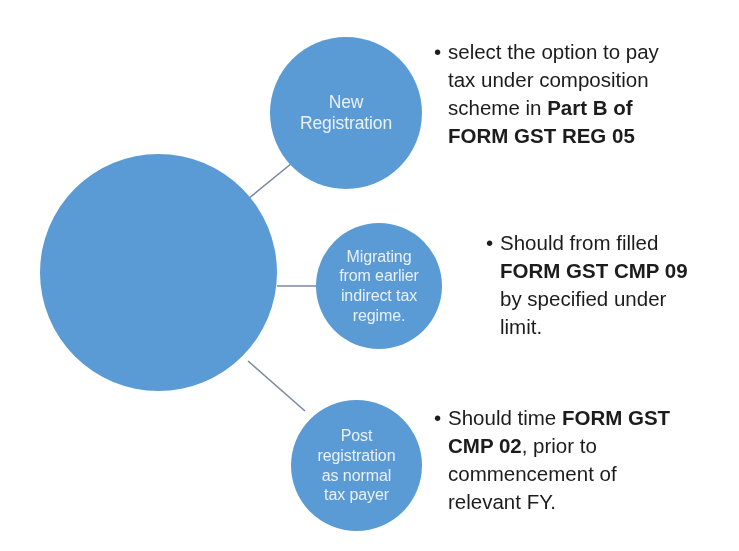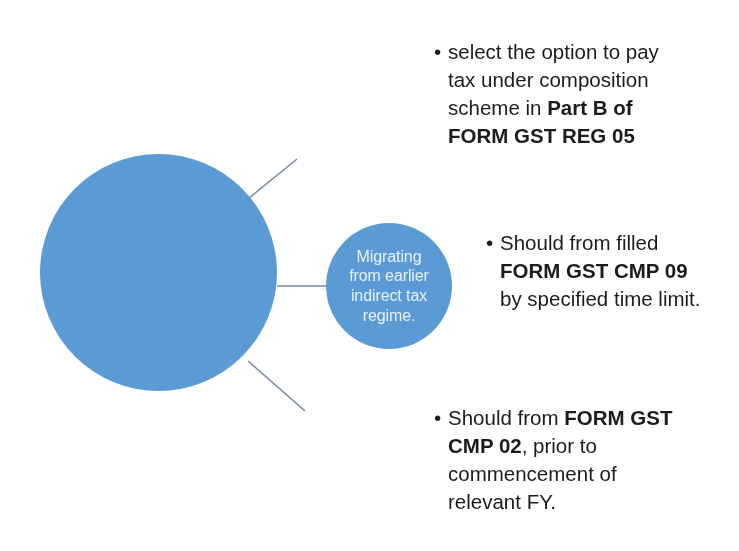--- a/index.html
+++ b/index.html
@@ -52,21 +52,21 @@
     height: 237px;
   }
   #node-new-registration {
     left: 270px;
     top: 37px;
     width: 152px;
     height: 152px;
   }
   #node-new-registration .node-label { font-size: 17.5px; }
   #node-migrating {
-    left: 326px;
+    left: 316px;
     top: 223px;
     width: 126px;
     height: 126px;
     align-items: center;
   }
   #node-migrating .node-label { font-size: 16px; }
   #node-post-registration {
     left: 291px;
     top: 400px;
     width: 131px;
@@ -119,37 +119,47 @@
   <svg id="connector-layer" viewBox="0 0 739 551" width="739" height="551" xmlns="http://www.w3.org/2000/svg">
     <line x1="243" y1="203" x2="297" y2="159" stroke="#7A8A9E" stroke-width="1.6"></line>
     <line x1="277" y1="286" x2="333" y2="286" stroke="#7A8A9E" stroke-width="1.6"></line>
     <line x1="248" y1="361" x2="305" y2="411" stroke="#7A8A9E" stroke-width="1.6"></line>
   </svg>
 
   <div class="node-circle" id="node-root" style="background: rgb(91, 155, 213);">
     <span class="node-label" style="color: rgb(233, 241, 250);"></span>
   </div>
 
+  <div class="node-circle" id="node-new-registration" style="background: rgb(91, 155, 213);">
+    <span class="node-label" style="color: rgb(233, 241, 250);">New
+Registration</span>
+  </div>
 
   <div class="node-circle" id="node-migrating" style="background: rgb(91, 155, 213);">
     <span class="node-label" style="color: rgb(233, 241, 250);">Migrating
 from earlier
 indirect tax
 regime.</span>
   </div>
 
+  <div class="node-circle" id="node-post-registration" style="background: rgb(91, 155, 213);">
+    <span class="node-label" style="color: rgb(233, 241, 250);">Post
+registration
+as normal
+tax payer</span>
+  </div>
 
   <div class="detail-block" id="detail-new-registration" style="color: rgb(28, 28, 28);">
     <span class="detail-bullet" style="color: rgb(28, 28, 28);">•</span>
     <span class="detail-text"><span>select the option to pay tax under composition scheme in </span><b>Part B of FORM GST REG 05</b></span>
   </div>
 
   <div class="detail-block" id="detail-migrating" style="color: rgb(28, 28, 28);">
     <span class="detail-bullet" style="color: rgb(28, 28, 28);">•</span>
-    <span class="detail-text"><span>Should from filled </span><b>FORM GST CMP 09</b><span> by specified time limit.</span></span>
+    <span class="detail-text"><span>Should from filled </span><b>FORM GST CMP 09</b><span> by specified under limit.</span></span>
   </div>
 
   <div class="detail-block" id="detail-post-registration" style="color: rgb(28, 28, 28);">
     <span class="detail-bullet" style="color: rgb(28, 28, 28);">•</span>
-    <span class="detail-text"><span>Should from </span><b>FORM GST CMP 02</b><span>, prior to commencement of relevant FY.</span></span>
+    <span class="detail-text"><span>Should time </span><b>FORM GST CMP 02</b><span>, prior to commencement of relevant FY.</span></span>
   </div>
 
 </div>
 
 </body></html>

